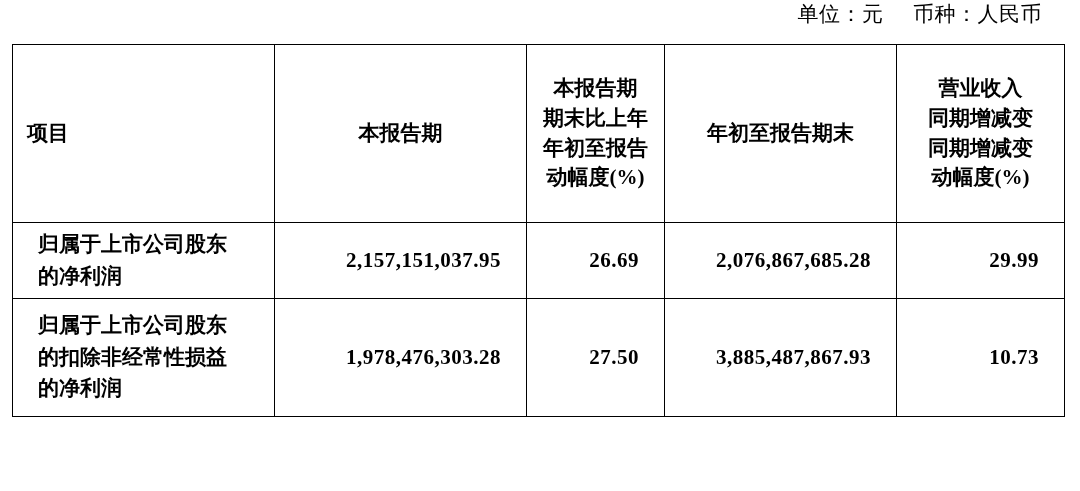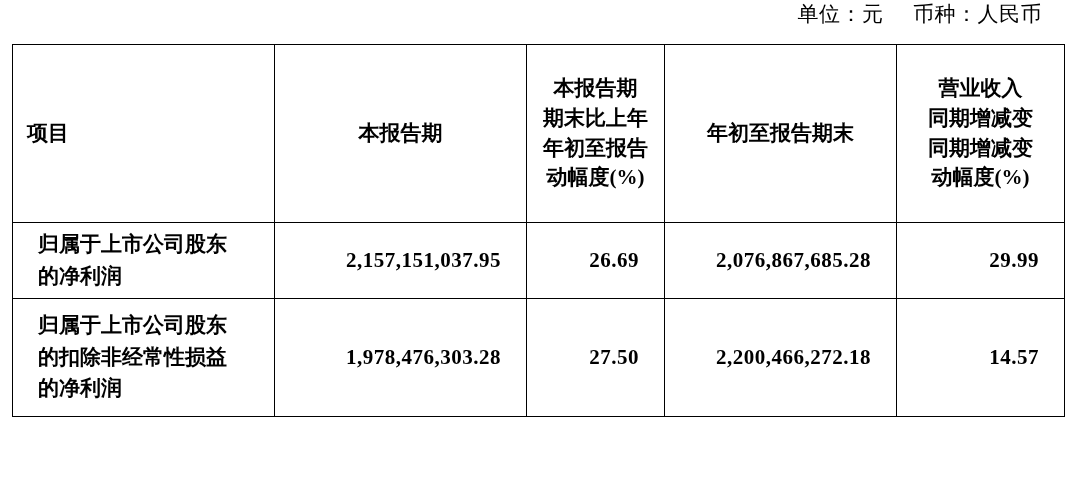--- a/index.html
+++ b/index.html
@@ -134,19 +134,19 @@
         <td class="num">29.99</td>
       </tr>
       <tr class="r3">
         <td class="label">
           <div>归属于上市公司股东</div>
           <div>的扣除非经常性损益</div>
           <div>的净利润</div>
         </td>
         <td class="num">1,978,476,303.28</td>
         <td class="num">27.50</td>
-        <td class="num">2,200,466,272.18</td>
-        <td class="num">14.57</td>
+        <td class="num">3,885,487,867.93</td>
+        <td class="num">10.73</td>
       </tr>
     </tbody>
   </table>
 
 </div>
 
 </body></html>

